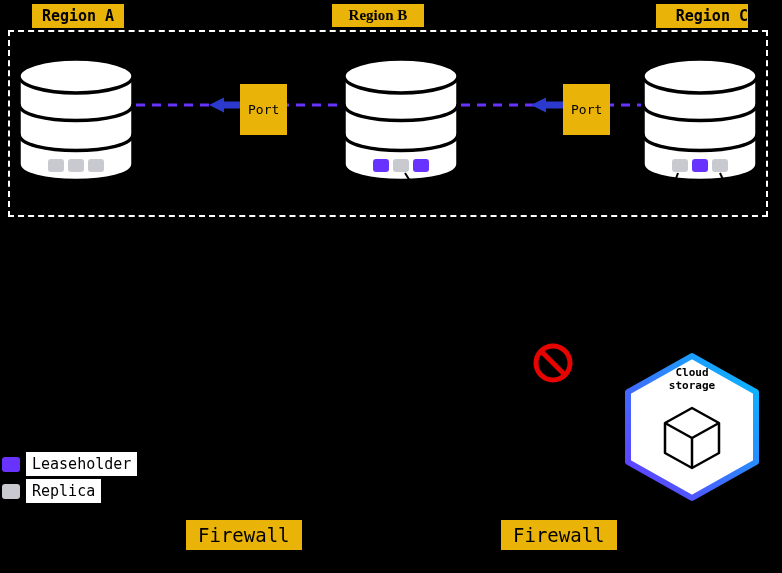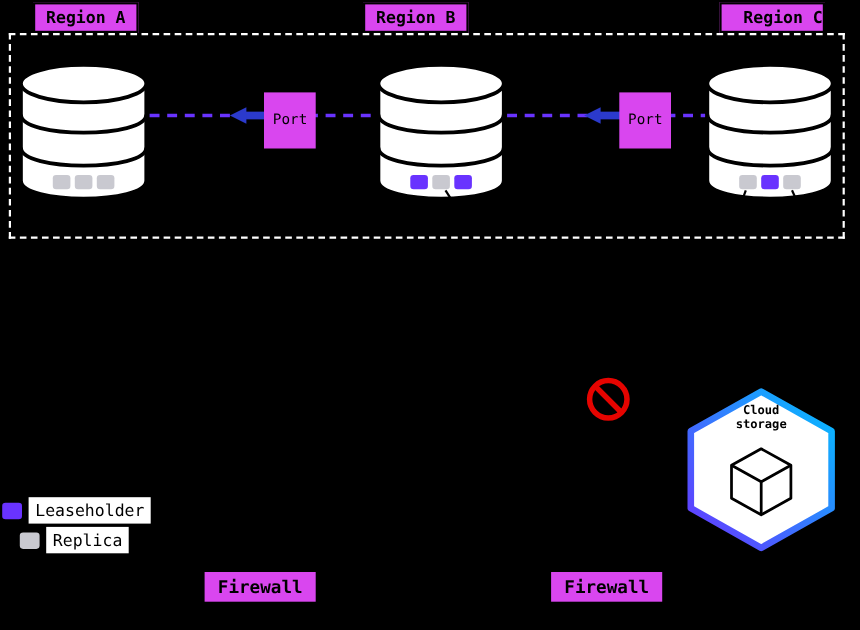--- a/index.html
+++ b/index.html
@@ -1,41 +1,41 @@
 <!DOCTYPE html>
 <html><head>
 <meta charset="utf-8">
 <style>
   * { margin:0; padding:0; box-sizing:border-box; }
   html,body { background:#000; }
   .canvas {
     position:relative; width:782px; height:573px; background:#000;
     font-family:"DejaVu Sans Mono","Liberation Mono",monospace; overflow:hidden;
   }
-  .label-box { position:absolute; background:#d946ef; color:#000; text-align:center; white-space:nowrap; }
+  .label-box { position:absolute; background:#eab308; color:#000; text-align:center; white-space:nowrap; }
   .region-label { width:96px; padding:3px 0; font-weight:bold; font-size:15px; border:2px solid #000; }
   .cluster-box { position:absolute; left:8px; top:30px; width:760px; height:187px; border:2px dashed #fff; }
   .port-label { font-size:13px; padding:18px 8px; }
-  .firewall-label { font-size:16px; padding:4px 12px;font-weight:bold; }
+  .firewall-label { font-size:19px; padding:4px 12px; }
   .legend-row { position:absolute; display:flex; align-items:center; }
   .swatch { width:18px; height:15px; border-radius:3px; display:inline-block; flex:0 0 auto; }
   .legend-label { background:#fff; color:#000; font-size:15px; padding:3px 6px; margin-left:6px; }
   svg.db { position:absolute; width:120px; height:132px; }
   svg.overlay { position:absolute; left:0; top:0; width:782px; height:573px; pointer-events:none; }
   svg.hex text { font-family:"DejaVu Sans Mono","Liberation Mono",monospace; font-weight:bold; font-size:11px; fill:#000; }
   .dashline { stroke-width:3; stroke-dasharray:9 7; fill:none; }
   .arrowline { stroke-width:7; }
 </style>
 </head>
 <body>
 
 <div class="canvas">
 
   <div class="label-box region-label" style="left:30px; top:2px;">Region A</div>
-  <div class="label-box region-label" style="left:330px; top:2px;">Region B</div>
+  <div class="label-box region-label" style="left:330px; top:2px;font-family:Liberation Serif, serif;">Region B</div>
   <div class="label-box region-label" style="left:654px; top:2px;text-align:right;">Region C</div>
 
   <div class="cluster-box"></div>
 
   <svg class="db" style="left:16px; top:56px;" viewBox="0 0 120 132">
     <path d="M3,20 L3,108 C3,130 117,130 117,108 L117,20 Z" fill="#fff" stroke="#000" stroke-width="3.5"></path>
     <path d="M3,48 C3,70 117,70 117,48" fill="none" stroke="#000" stroke-width="3.5"></path>
     <path d="M3,78 C3,100 117,100 117,78" fill="none" stroke="#000" stroke-width="3.5"></path>
     <ellipse cx="60" cy="20" rx="57" ry="17" fill="#fff" stroke="#000" stroke-width="3.5"></ellipse>
     <rect class="slot" x="32" y="103" width="16" height="13" rx="3" fill="#c9c9d0"></rect>
@@ -104,21 +104,21 @@
       <polygon points="70,56 97,71 97,101 70,116 43,101 43,71"></polygon>
       <polyline points="43,71 70,86 97,71"></polyline>
       <line x1="70" y1="86" x2="70" y2="116"></line>
     </g>
   </svg>
 
   <div class="legend-row" style="left:2px; top:452px;">
     <span class="swatch" style="background: rgb(105, 51, 255);"></span>
     <span class="legend-label">Leaseholder</span>
   </div>
-  <div class="legend-row" style="left:18px; top:479px;">
+  <div class="legend-row" style="left:2px; top:479px;">
     <span class="swatch" style="background: rgb(201, 201, 208);"></span>
     <span class="legend-label">Replica</span>
   </div>
 
   <div class="label-box firewall-label" style="left:186px; top:520px;">Firewall</div>
   <div class="label-box firewall-label" style="left:501px; top:520px;">Firewall</div>
 
 </div>
 
 </body></html>

